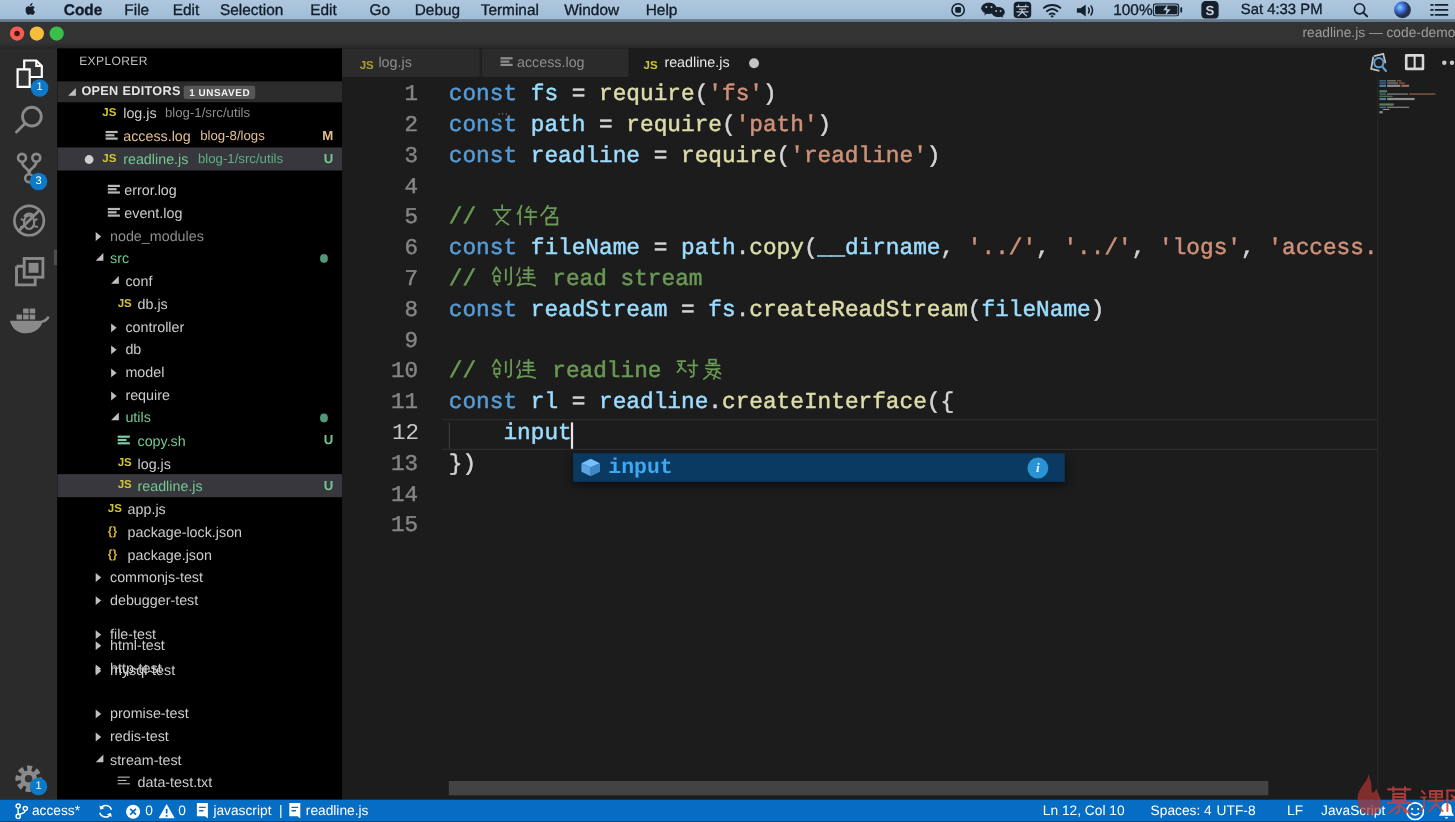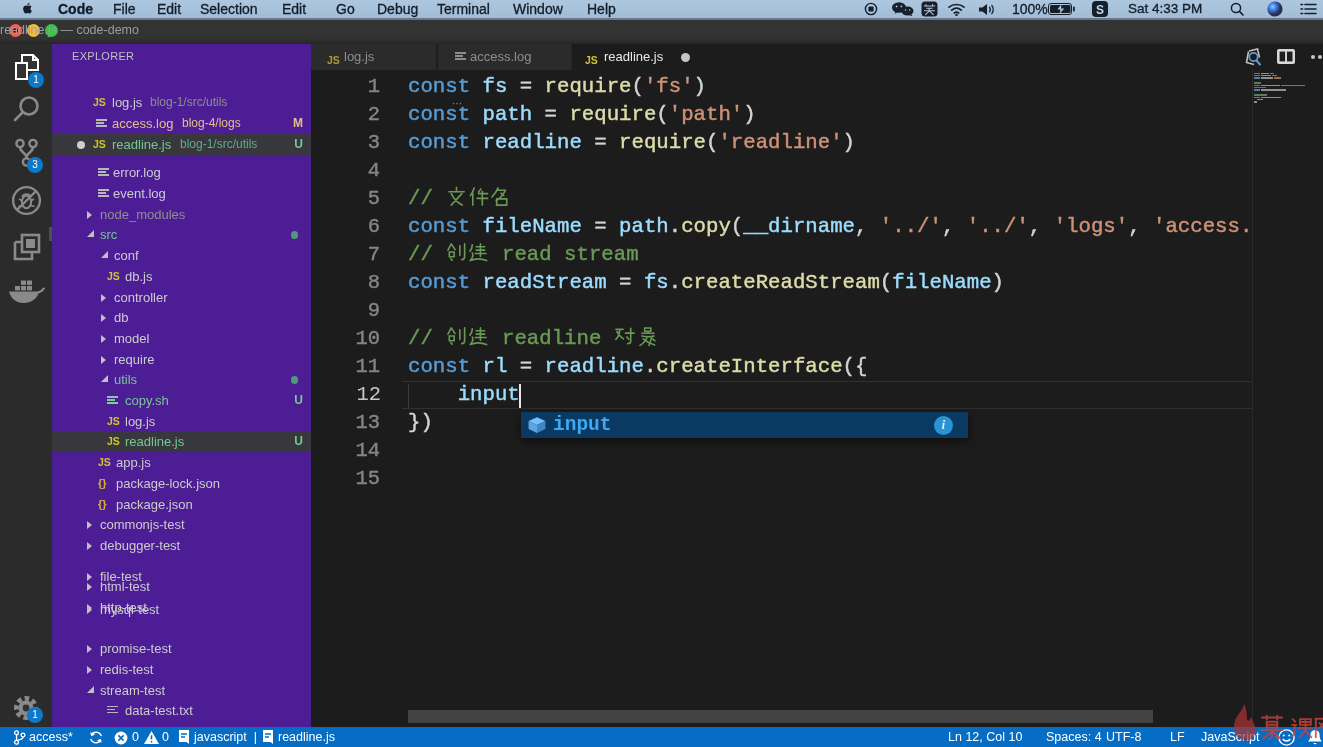--- a/index.html
+++ b/index.html
@@ -7,27 +7,27 @@
 *{box-sizing:border-box}
 .abs{position:absolute}
 #stage{position:relative;width:1323px;height:747px;}
 
 #menubar{position:absolute;left:0;top:0;width:1323px;height:18px;
   background:linear-gradient(#aec7de,#a0bdd6);color:#121c28;font-size:14px;}
 #menubar .mi{position:absolute;top:0px;line-height:18px;-webkit-text-stroke:0.3px;}
 
 #titlebar{position:absolute;left:0;top:18px;width:1323px;height:26px;background:linear-gradient(#343333 78%,#262626);}
 .tl{position:absolute;top:6px;width:13px;height:13px;border-radius:50%;}
-#titletext{position:absolute;top:5px;left:0;width:1323px;text-align:left;color:#9d9d9d;font-size:12.5px;}
+#titletext{position:absolute;top:5px;left:0;width:1323px;text-align:right;color:#9d9d9d;font-size:12.5px;}
 
 #actbar{position:absolute;left:0;top:44px;width:52px;height:683px;background:#2b2b2b;}
 .badge{position:absolute;border-radius:50%;background:#0d7ac9;color:#fff;
   font-size:10px;text-align:center;}
 
-#sidebar{position:absolute;left:52px;top:44px;width:259px;height:683px;background:#4c1d95;overflow:hidden;}
+#sidebar{position:absolute;left:52px;top:44px;width:259px;height:683px;background:#000000;overflow:hidden;}
 .sechead{position:absolute;left:0;width:259px;height:19px;background:#2c2c2d;color:#e4e4e4;
   font-weight:bold;font-size:11.5px;line-height:19px;}
 .row{position:absolute;left:0;width:259px;height:21px;line-height:21px;font-size:13px;color:#cccccc;white-space:nowrap;}
 .tw{display:inline-block;width:0;height:0;position:absolute;}
 .twc{border-top:4px solid transparent;border-bottom:4px solid transparent;border-left:5px solid #c0c0c0;top:7px;}
 .twe{border-left:7px solid transparent;border-bottom:7px solid #c0c0c0;top:6px;}
 .jsic{position:absolute;color:#cdc430;font-weight:bold;font-size:10.5px;top:0;}
 .bric{position:absolute;color:#d8b431;font-weight:bold;font-size:11px;top:0;}
 .flic{position:absolute;top:5px;width:11px;height:12px;}
 .flic i{display:block;height:1.6px;background:#b8b8b8;margin:1.4px 0;}
@@ -196,33 +196,38 @@
       <circle cx="14" cy="14" r="9.6" fill="none" stroke="#8a8a8a" stroke-width="4.8" stroke-dasharray="4.4 3.2" stroke-dashoffset="2"></circle>
       <circle cx="14" cy="14" r="7.6" fill="#8a8a8a"></circle>
       <circle cx="14" cy="14" r="3.4" fill="#333333"></circle>
     </svg>
     <div class="badge" style="left:27px;top:663px;width:16px;height:16px;line-height:16px;">1</div>
     <div class="abs" style="left:49px;top:183px;width:3px;height:14px;background:#4e4e4e"></div>
   </div>
   <div id="sidebar">
     <div class="abs" style="left:20px;top:6px;font-size:11px;letter-spacing:0.3px;color:#c0c0c0">EXPLORER</div>
 
+    <div class="sechead" style="top:30px;z-index:5">
+      <span class="tw twe" style="left:10px"></span>
+      <span style="position:absolute;left:22px;letter-spacing:0.3px">OPEN EDITORS</span>
+      <span style="position:absolute;left:115px;top:4px;height:12px;line-height:12px;padding:0 5px;background:#565656;color:#f2f2f2;font-size:9px;font-weight:bold;border-radius:2px;letter-spacing:0.5px">1 UNSAVED</span>
+    </div>
     <div class="row" style="top:48px">
       <span class="jsic" style="left:41px">JS</span>
       <span style="position:absolute;left:60px;color:#cccccc">log.js</span>
       <span style="position:absolute;left:98px;color:#8d8d8d;font-size:12px">blog-1/src/utils</span>
     </div>
     <div class="row" style="top:69px">
       <span class="flic" style="left:44px">
           <i></i>
           <i class="s"></i>
           <i></i>
         </span>
       <span style="position:absolute;left:60px;color:#e2c08d">access.log</span>
-      <span style="position:absolute;left:130px;color:#e2c08d;font-size:12px">blog-4/logs</span>
+      <span style="position:absolute;left:130px;color:#e2c08d;font-size:12px">blog-8/logs</span>
       <span class="gM">M</span>
     </div>
     <div class="row" style="top:90px;background:#37373d">
       <span style="position:absolute;left:25px;top:7px;width:8px;height:8px;border-radius:50%;background:#cfcfcf"></span>
       <span class="jsic" style="left:41px">JS</span>
       <span style="position:absolute;left:60px;color:#73c991">readline.js</span>
       <span style="position:absolute;left:128px;color:#5fae84;font-size:12px">blog-1/src/utils</span>
       <span class="gU">U</span>
     </div>
 

